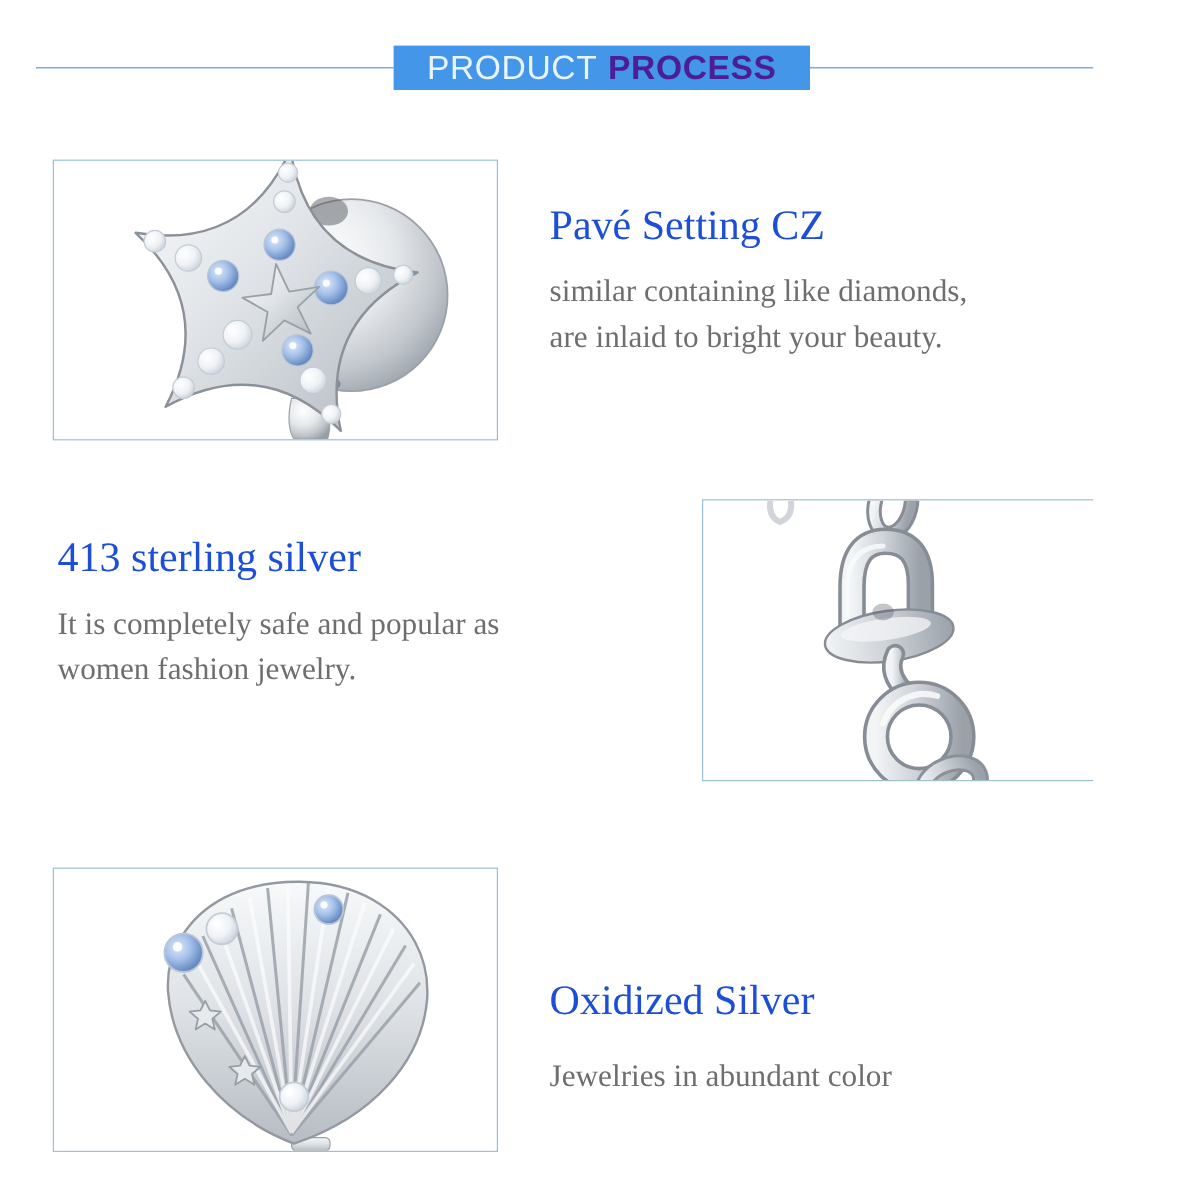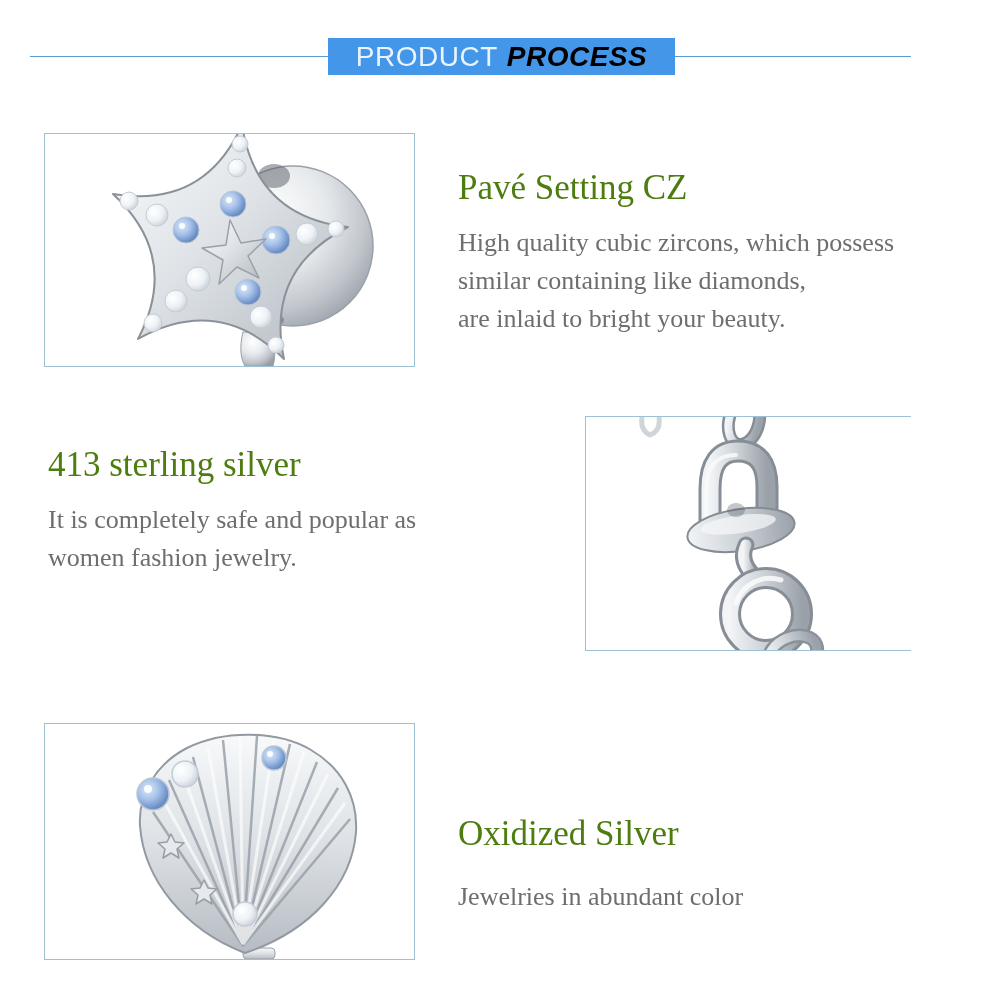--- a/index.html
+++ b/index.html
@@ -4,27 +4,27 @@
 <style>
   html,body{margin:0;padding:0;background:#ffffff;}
   .page{position:relative;width:911px;height:1001px;background:#fff;overflow:hidden;
         font-family:"Liberation Serif","DejaVu Serif",serif;}
 
   
   .banner{position:absolute;left:328px;top:38px;width:347px;height:37px;background:#4496e8;
           display:flex;align-items:center;justify-content:center;
           font-family:"Liberation Sans","DejaVu Sans",sans-serif;font-size:28px;letter-spacing:.5px;}
   .banner .reg{font-weight:400;color:#e9f4fd;margin-right:9px;}
-  .banner .bold{font-weight:700;color:#000000;font-style:italic;}
+  .banner .bold{font-weight:700;color:#4c1d95;}
   .rule{position:absolute;top:56px;height:1px;background:#5b9bd5;}
   .rule-left{left:30px;width:298px;}
   .rule-right{left:675px;width:295px;}
 
   
-  .h{position:absolute;margin:0;font-size:35px;font-weight:400;color:#4d7c0f;
+  .h{position:absolute;margin:0;font-size:35px;font-weight:400;color:#1d4ed8;
      line-height:44px;white-space:nowrap;}
   .p{position:absolute;font-size:26px;color:#6e6e6e;line-height:38px;white-space:nowrap;}
 
   #h1{left:458px;top:166px;}  #p1{left:458px;top:224px;}
   #h2{left:48px; top:443px;}  #p2{left:48px; top:501px;}
   #h3{left:458px;top:776px;margin-top:36px;}  #p3{left:458px;top:878px;}
 
   
   .img-box{position:absolute;margin:0;border:1px solid #9dc0d3;background:#fff;overflow:hidden;}
   #img1{left:44px; top:133px;width:369px;height:232px;}
@@ -108,21 +108,20 @@
       <circle cx="227" cy="102" r="3" fill="#ffffff" opacity="0.9"></circle>
       <circle cx="137" cy="92" r="3" fill="#ffffff" opacity="0.9"></circle>
       <circle cx="199" cy="154" r="3" fill="#ffffff" opacity="0.9"></circle>
 
       <polygon points="185,86 196,109 221,105 203,122 214,144 192,133 174,150 178,126 157,114 181,111" fill="url(#starG)" stroke="#9aa0a7" stroke-width="1.5" stroke-linejoin="round"></polygon>
     </svg>
   </figure>
 
   <h2 class="h" id="h1">Pavé Setting CZ</h2>
   <div class="p" id="p1">
-    <div>High quality cubic zircons, which possess</div>
     <div>similar containing like diamonds,</div>
     <div>are inlaid to bright your beauty.</div>
   </div>
 
   <h2 class="h" id="h2">413 sterling silver</h2>
   <div class="p" id="p2">
     <div>It is completely safe and popular as</div>
     <div>women fashion jewelry.</div>
   </div>
 

